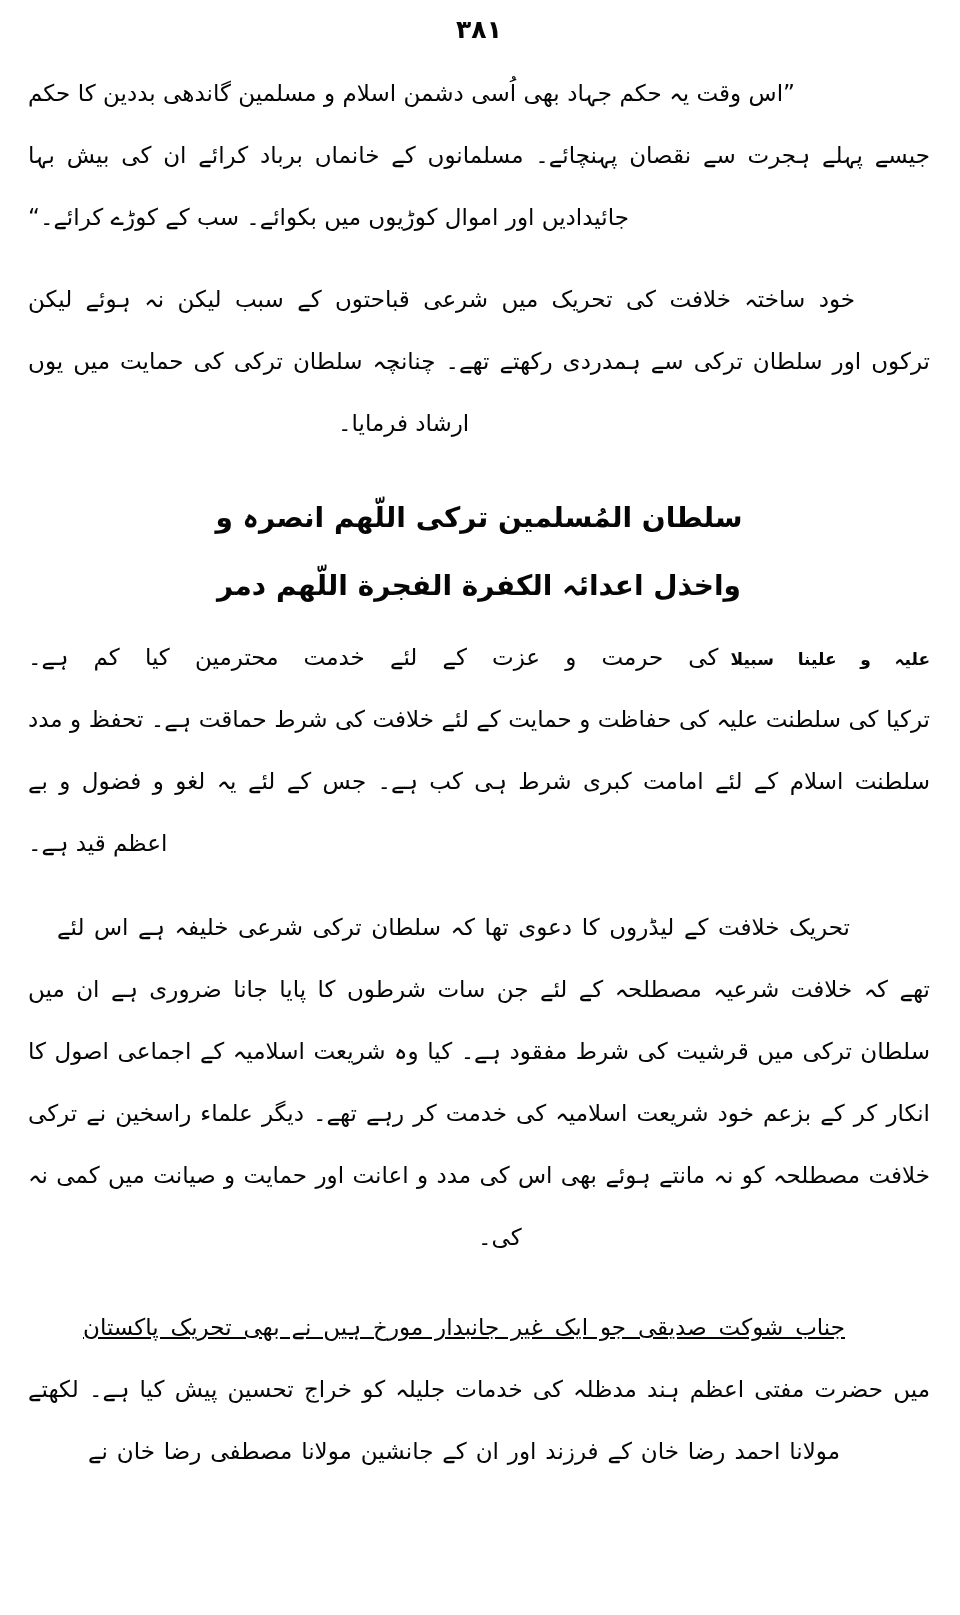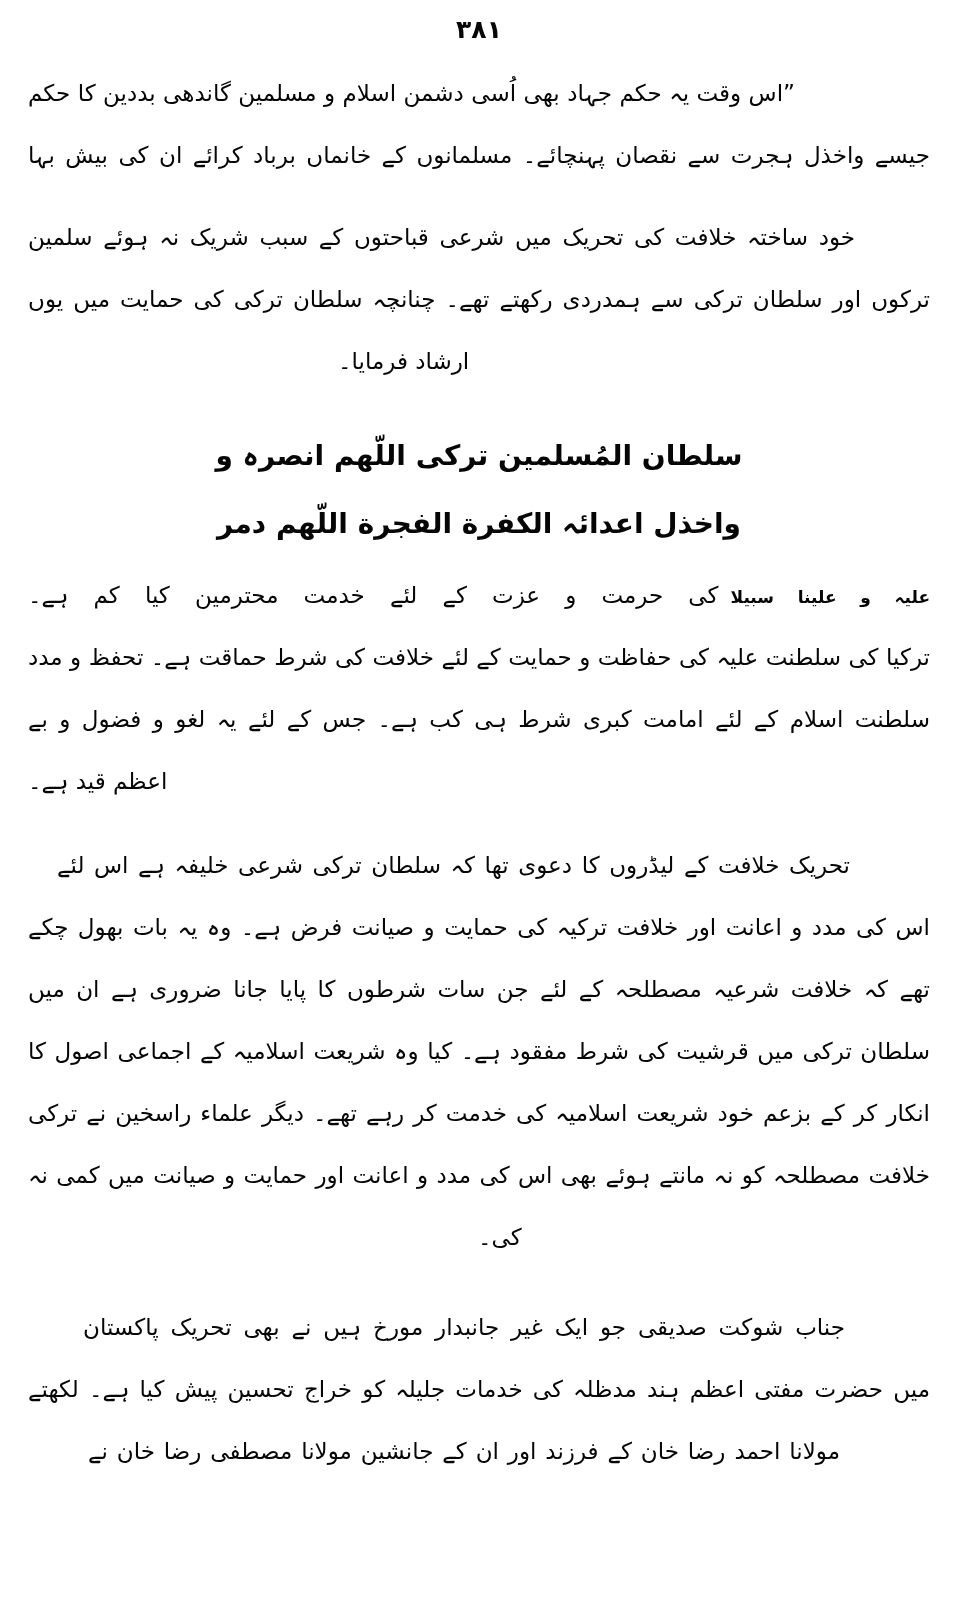--- a/index.html
+++ b/index.html
@@ -42,21 +42,21 @@
     text-align-last: justify;
   }
   
   .lft { text-align: left; }
   .pl310 { padding-left: 310px; }
   .pl450 { padding-left: 450px; }
   
   .ind135 { text-indent: 135px; }
   .ind75  { text-indent: 75px; }
   .ind80  { text-indent: 80px; margin-left: 29px; }
-  .ind85  { text-indent: 85px; }
+  .ind85  { text-indent: 85px; text-decoration: underline; }
   .ind90  { text-indent: 90px; }
   .ml55 { margin-left: 55px; }
   .ml60 { margin-left: 60px; }
   
   .ar {
     font-weight: bold;
     font-size: 28px;
     line-height: 68px;
     height: 68px;
     padding-right: 152px;
@@ -77,44 +77,44 @@
   .g28 { height: 28px; }
 </style>
 </head>
 <body>
 
 <div class="page">
 
   <div class="pgnum">۳۸۱</div>
 
   <div class="ln j ind135">”اس وقت یہ حکم جہاد بھی اُسی دشمن اسلام و مسلمین گاندھی بددین کا حکم ہے۔</div>
-  <div class="ln j">جیسے واخذل ہجرت سے نقصان پہنچائے۔ مسلمانوں کے خانماں برباد کرائے ان کی بیش بہا</div>
+  <div class="ln j">جیسے پہلے ہجرت سے نقصان پہنچائے۔ مسلمانوں کے خانماں برباد کرائے ان کی بیش بہا</div>
+  <div class="ln lft">جائیدادیں اور اموال کوڑیوں میں بکوائے۔ سب کے کوڑے کرائے۔“</div>
 
   <div class="g20"></div>
 
-  <div class="ln j ind75">خود ساختہ خلافت کی تحریک میں شرعی قباحتوں کے سبب شریک نہ ہوئے سلمین</div>
+  <div class="ln j ind75">خود ساختہ خلافت کی تحریک میں شرعی قباحتوں کے سبب لیکن نہ ہوئے لیکن</div>
   <div class="ln j">ترکوں اور سلطان ترکی سے ہمدردی رکھتے تھے۔ چنانچہ سلطان ترکی کی حمایت میں یوں</div>
   <div class="ln lft pl310">ارشاد فرمایا۔</div>
 
   <div class="g30"></div>
 
   <div class="ln ar ctr">سلطان المُسلمین ترکی اللّھم انصرہ و انصر من نصرہ</div>
   <div class="ln ar ctr">واخذل اعدائہ الکفرة الفجرة اللّھم دمر دیارھم و قصر</div>
 
   <div class="g6"></div>
 
   <div class="ln j"><span class="ab">علیہ و علینا سبیلا</span><span>کی حرمت و عزت کے لئے خدمت محترمین کیا کم ہے۔</span></div>
   <div class="ln j">ترکیا کی سلطنت علیہ کی حفاظت و حمایت کے لئے خلافت کی شرط حماقت ہے۔ تحفظ و مدد تو</div>
   <div class="ln j">سلطنت اسلام کے لئے امامت کبری شرط ہی کب ہے۔ جس کے لئے یہ لغو و فضول و بے</div>
   <div class="ln lft">اعظم قید ہے۔</div>
 
   <div class="g22"></div>
 
   <div class="ln j ind80">تحریک خلافت کے لیڈروں کا دعوی تھا کہ سلطان ترکی شرعی خلیفہ ہے اس لئے</div>
-  <div class="ln j">اس کی مدد و اعانت اور خلافت ترکیہ کی حمایت و صیانت فرض ہے۔ وہ یہ بات بھول چکے</div>
   <div class="ln j">تھے کہ خلافت شرعیہ مصطلحہ کے لئے جن سات شرطوں کا پایا جانا ضروری ہے ان میں</div>
   <div class="ln j">سلطان ترکی میں قرشیت کی شرط مفقود ہے۔ کیا وہ شریعت اسلامیہ کے اجماعی اصول کا</div>
   <div class="ln j">انکار کر کے بزعم خود شریعت اسلامیہ کی خدمت کر رہے تھے۔ دیگر علماء راسخین نے ترکی کی</div>
   <div class="ln j">خلافت مصطلحہ کو نہ مانتے ہوئے بھی اس کی مدد و اعانت اور حمایت و صیانت میں کمی نہ</div>
   <div class="ln lft pl450">کی۔</div>
 
   <div class="g28"></div>
 
   <div class="ln j ind85 ml55">جناب شوکت صدیقی جو ایک غیر جانبدار مورخ ہیں نے بھی تحریک پاکستان</div>
   <div class="ln j">میں حضرت مفتی اعظم ہند مدظلہ کی خدمات جلیلہ کو خراج تحسین پیش کیا ہے۔ لکھتے ہیں۔</div>

